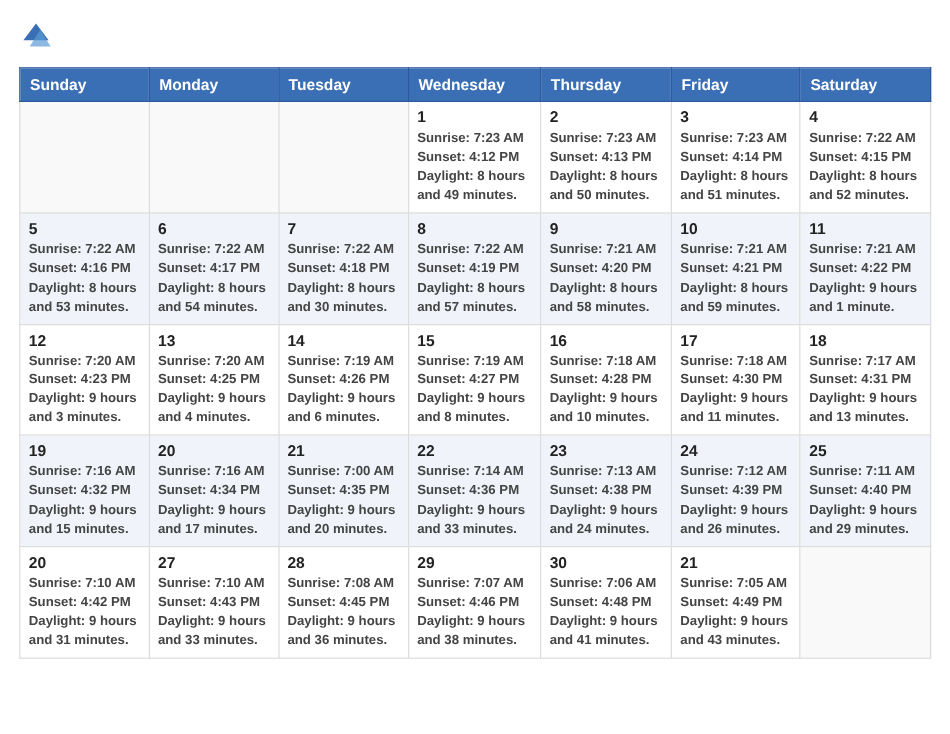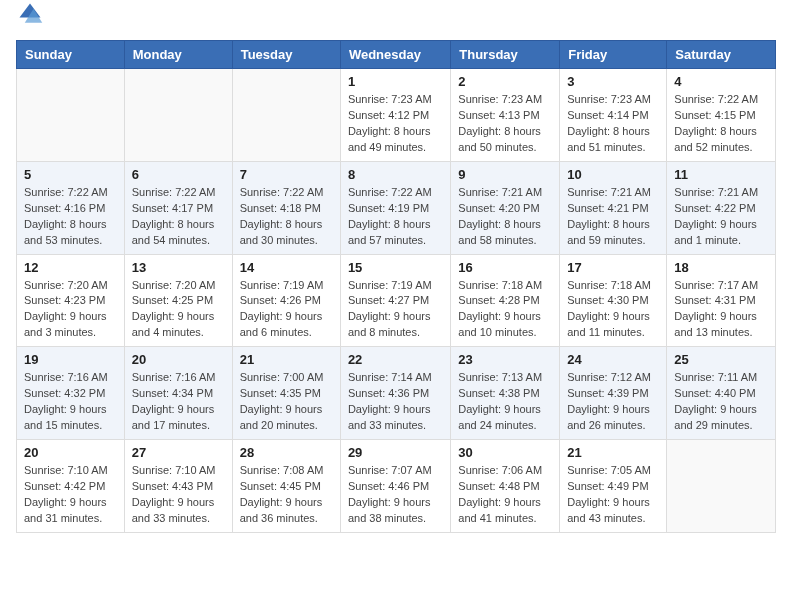--- a/index.html
+++ b/index.html
@@ -3,21 +3,21 @@
   <meta charset="utf-8">
   <style>
     * { box-sizing: border-box; margin: 0; padding: 0; }
     body {
       font-family: Arial, sans-serif;
       background: #fff;
       width: 792px;
       min-height: 612px;
     }
     .container {
-      padding: 0 16px 8px 16px;
+      padding: 16px 16px 8px 16px;
     }
     .header {
       display: flex;
       justify-content: space-between;
       align-items: flex-start;
       margin-bottom: 12px;
     }
     .logo {
       display: flex;
       align-items: center;
@@ -76,20 +76,21 @@
     }
     .day-num {
       font-size: 13px;
       font-weight: bold;
       margin-bottom: 3px;
       color: #222;
     }
     .day-info {
       line-height: 1.45;
       color: #444;
+      font-weight: bold;
     }
     .row-alt td {
       background: #f0f4fa;
     }
   </style>
 </head>
 <body>
 
 <div class="container">
   <div class="header">

